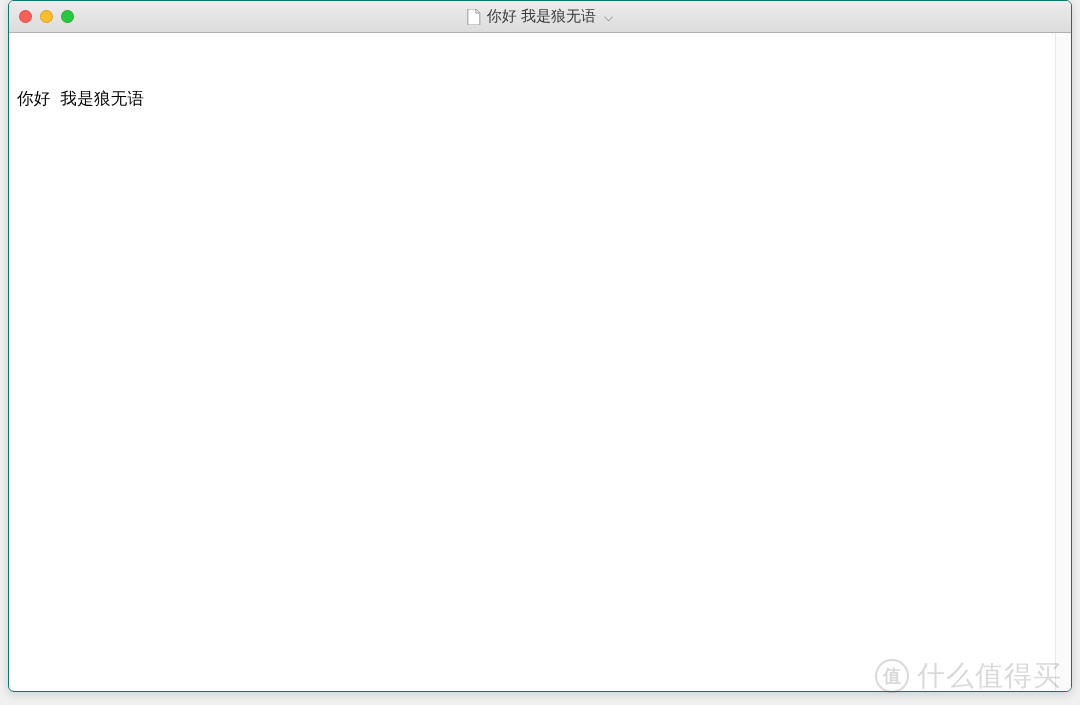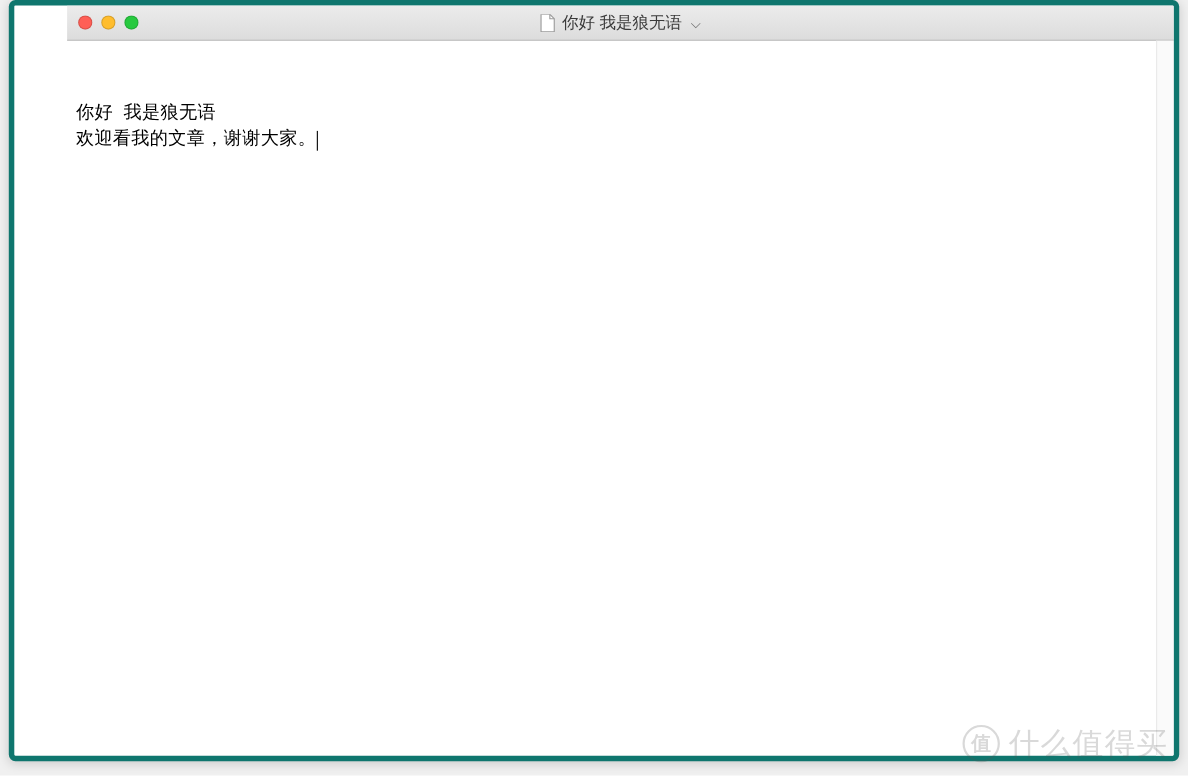--- a/index.html
+++ b/index.html
@@ -30,27 +30,26 @@
       overflow: hidden;
     }
     
     .window {
       position: absolute;
       left: 8px;
       top: 0;
       width: 1064px;
       height: 692px;
       background: #ffffff;
-      border: 5px solid #0f766e;
+      border: 1px solid #0f766e;
       border-radius: 6px;
       box-shadow: 0 2px 10px rgba(0,0,0,0.15);
       display: flex;
       flex-direction: column;
       overflow: hidden;
-      padding-left: 48px;
     }
     
     .titlebar {
       height: 32px;
       background: linear-gradient(to bottom, #ececec, #dcdcdc);
       border-bottom: 1px solid #b0b0b0;
       display: flex;
       align-items: center;
       position: relative;
       flex-shrink: 0;
@@ -196,21 +195,21 @@
           <path d="M9 0 L9 4 L13 4" fill="none" stroke="#999" stroke-width="1"></path>
         </svg>
       </span>
       <span>你好 我是狼无语</span>
       <span class="chevron">⌵</span>
     </div>
   </div>
 
   <div class="editor-area">
     <div class="editor-content">
-      <span class="text-line">你好  我是狼无语</span><span class="text-line"><span>欢迎看我的文章，谢谢大家。</span><span class="cursor"></span></span>
+      <span class="text-line">你好  我是狼无语</span>
     </div>
     <div class="scrollbar-track"></div>
   </div>
 </div>
 
 <div class="watermark">
   <div class="watermark-circle">值</div>
   <div class="watermark-text">什么值得买</div>
 </div>
 

